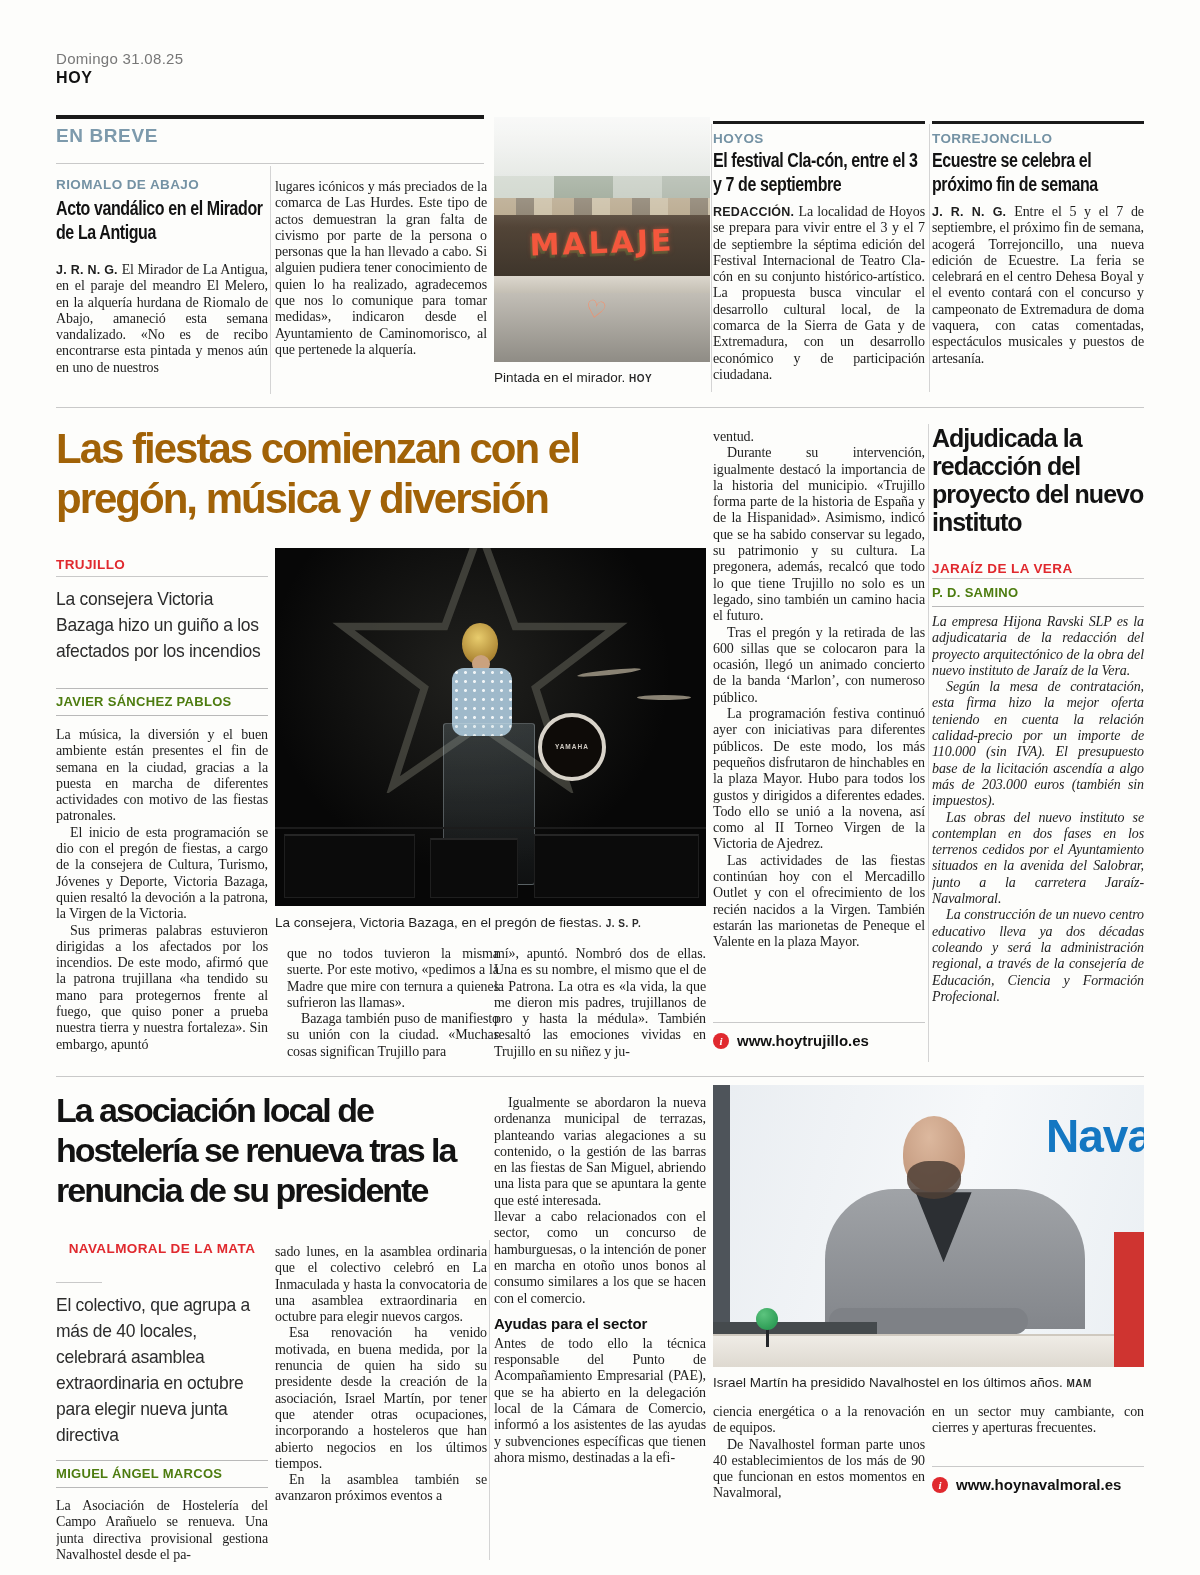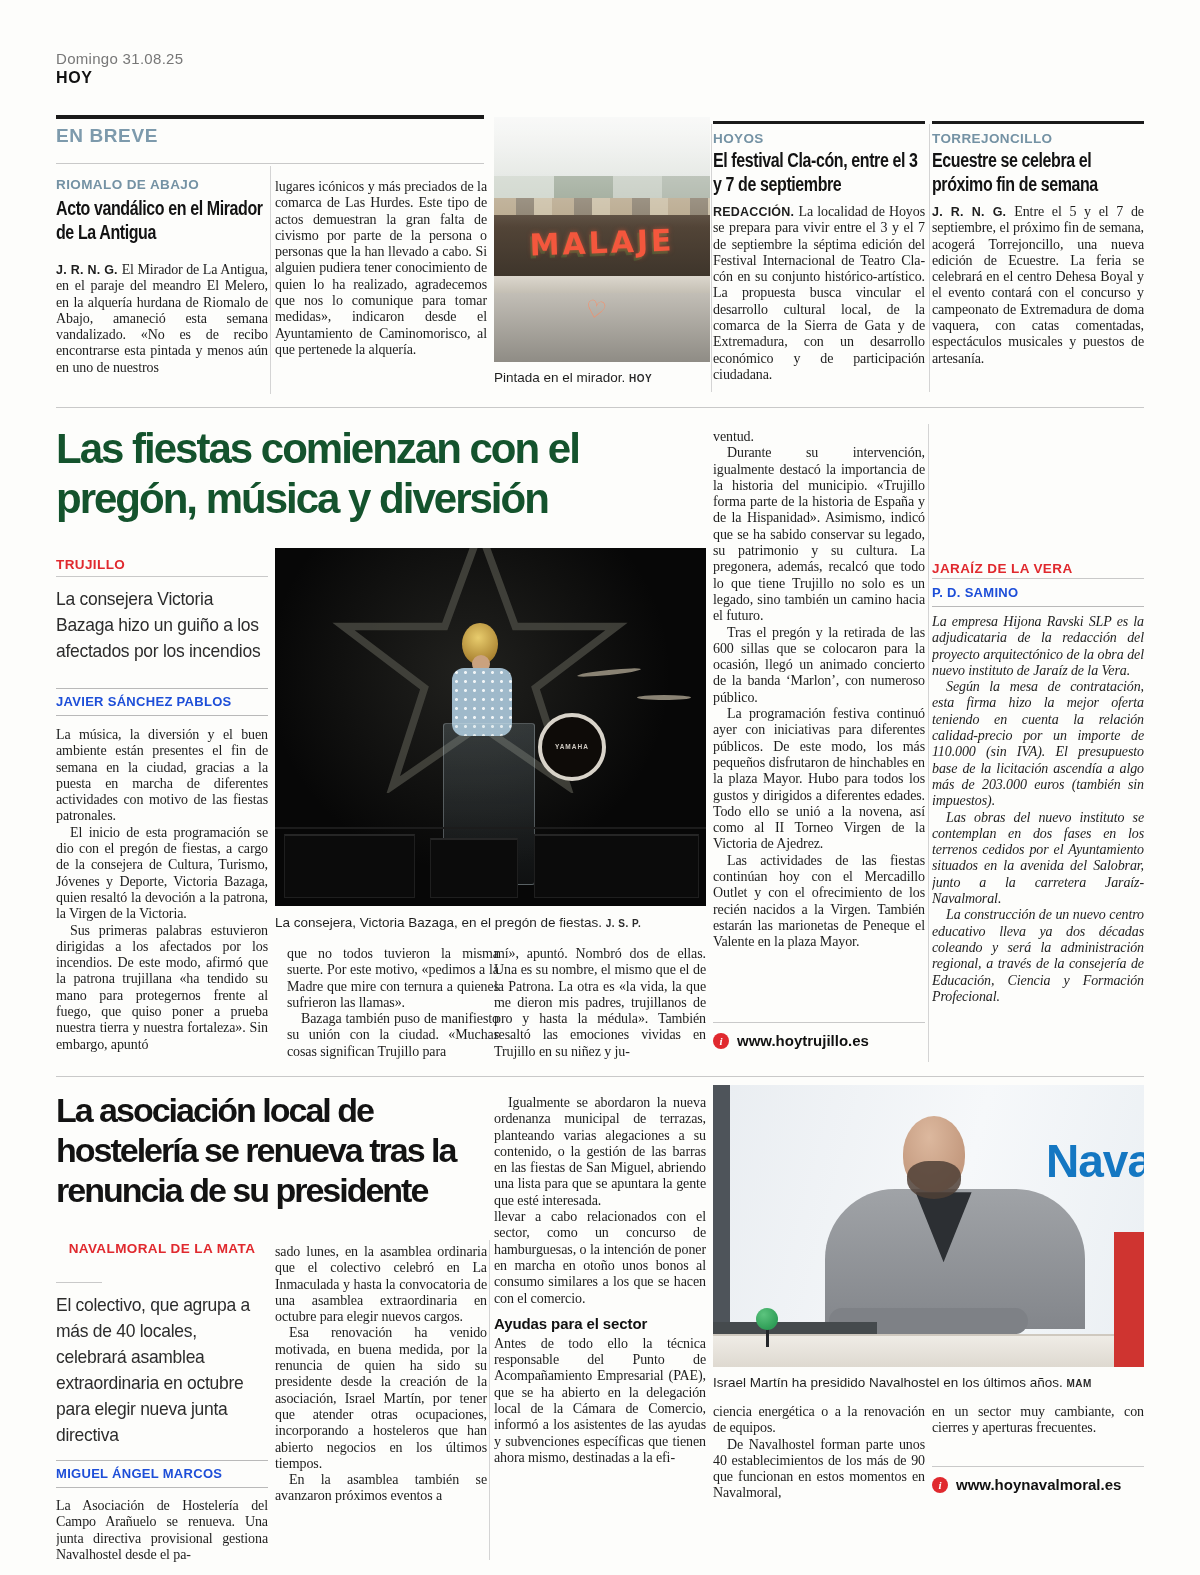--- a/index.html
+++ b/index.html
@@ -11,27 +11,27 @@
   .brand{font:800 16px "Liberation Sans",sans-serif;color:#111;letter-spacing:.6px;}
   .hdr-right{display:flex;align-items:center;gap:11px;}
   .hdr-sep{width:1px;height:26px;background:#b5b5b5;}
   .sec-muni{font:400 23px "Liberation Sans",sans-serif;color:#4a4a4a;letter-spacing:1.6px;}
   .sec-ext{font:800 23px "Liberation Sans",sans-serif;color:#7d9aac;letter-spacing:1px;}
   .pagenum{font:800 19px "Liberation Sans",sans-serif;color:#161616;}
   .enbreve{font:800 19px "Liberation Sans",sans-serif;color:#7d9aac;letter-spacing:.6px;}
   .kicker{font:800 13.5px "Liberation Sans",sans-serif;letter-spacing:.4px;line-height:17px;text-align:center;}
   .k-blue{color:#7492a4;} .k-red{color:#e0292e;}
   .brief-hl{font:800 20px/24px "Liberation Sans",sans-serif;letter-spacing:-.5px;color:#131313;}
-  .hl-xl{font:800 42px/50px "Liberation Sans",sans-serif;letter-spacing:-2px;color:#14532d;}
+  .hl-xl{font:800 42px/50px "Liberation Sans",sans-serif;letter-spacing:-2px;color:#a16207;}
   .hl-lg{font:800 34px/40px "Liberation Sans",sans-serif;letter-spacing:-2px;color:#131313;}
   .hl-md{font:800 25px/28px "Liberation Sans",sans-serif;letter-spacing:-1px;color:#131313;}
   .deck{font:400 19px/26px "Liberation Sans",sans-serif;color:#2c2c2c;letter-spacing:-.3px;}
   .cx80{transform:scaleX(.8);transform-origin:0 0;}
   .cx92{transform:scaleX(.92);transform-origin:0 0;}
-  .byline{font:700 13px "Liberation Sans",sans-serif;color:#1d4ed8;letter-spacing:.3px;
+  .byline{font:700 13px "Liberation Sans",sans-serif;color:#4d7c0f;letter-spacing:.3px;
           border-top:1px solid #b9b9b9;border-bottom:1px solid #b9b9b9;padding:5px 0 6px;}
   .byline.nb-top{border-top:none;padding-top:0;}
   .body-col{font:400 14px/16.3px "Liberation Serif",serif;color:#1d1d1d;text-align:justify;
             letter-spacing:-.1px;overflow:hidden;}
   .body-col p.para{margin:0;}
   .body-col p.indent{text-indent:14px;}
   .body-col p.subhead{font:700 15px/18px "Liberation Sans",sans-serif;text-align:left;text-indent:0;
                       margin:8px 0 3px;color:#111;}
   .body-col b.lead{font:700 12.5px "Liberation Sans",sans-serif;letter-spacing:.2px;}
   .caption{font:400 13.5px/17px "Liberation Sans",sans-serif;color:#1f1f1f;}
@@ -78,21 +78,21 @@
                    font:700 12px "Liberation Sans",sans-serif;color:rgba(255,255,255,.85);letter-spacing:.5px;}
   .p2-bass{position:absolute;left:61%;top:46%;width:60px;height:60px;border-radius:50%;background:#0e0b08;
            border:4px solid #d8d3c9;display:flex;align-items:center;justify-content:center;}
   .p2-bass-label{font:700 6.5px "Liberation Sans",sans-serif;color:#cfcac2;letter-spacing:1px;}
   .p2-cym{position:absolute;background:#8a8374;border-radius:50%;}
   .p2-floor{position:absolute;left:0;top:78%;width:100%;height:2px;background:#1c1c1c;}
   
   .p3{background:linear-gradient(105deg,#e9edf1 0%,#f6f8fa 55%,#eaeff3 100%);}
   .p3-doorband{position:absolute;left:0;top:0;width:4%;height:100%;background:#4e545a;}
   .p3-logo{position:absolute;right:-8px;top:24px;font:800 46px "Liberation Sans",sans-serif;color:#1477c2;
-           letter-spacing:-1px;margin-top:25px;}
+           letter-spacing:-1px;}
   .p3-head{position:absolute;left:44%;top:11%;width:62px;height:76px;border-radius:50% 50% 46% 46%;
            background:radial-gradient(ellipse at 42% 28%,#dcb89e,#c49a7f 72%);}
   .p3-beard{position:absolute;left:45%;top:27%;width:54px;height:38px;border-radius:40% 40% 50% 50%;
             background:#4f3f36;opacity:.85;}
   .p3-bodyy{position:absolute;left:26%;top:37%;width:260px;height:140px;border-radius:70px 70px 0 0;
             background:linear-gradient(#a0a3a7,#83868b);}
   .p3-vneck{position:absolute;left:47%;top:38%;width:56px;height:70px;background:#2c2f33;
             clip-path:polygon(0 0,100% 0,50% 100%);}
   .p3-arms{position:absolute;left:27%;top:79%;width:46%;height:26px;border-radius:14px;background:#7e8186;}
   .p3-table{position:absolute;left:0;bottom:0;width:100%;height:11%;background:linear-gradient(#efece6,#ded9d0);
@@ -213,20 +213,21 @@
     </div>
 
   <div class="abs rule" style="left:713px;top:1022px;width:212px;height:1px;"></div>
   <div class="abs link-row" style="left:713px;top:1032px;width:212px;">
     <div class="info-icon">i</div>
     <div class="link-label">www.hoytrujillo.es</div>
   </div>
 
   <div class="abs vrule" style="left:928px;top:424px;height:638px;"></div>
 
+  <div class="abs hl-md" style="left:932px;top:424px;width:212px;">Adjudicada la redacción del proyecto del nuevo instituto</div>
   <div class="abs kicker k-red" style="left:932px;top:560px;">JARAÍZ DE LA VERA</div>
   <div class="abs rule" style="left:932px;top:578px;width:212px;height:1px;"></div>
   <div class="abs byline nb-top" style="left:932px;top:585px;width:212px;">P. D. SAMINO</div>
   <div class="abs body-col" style="left:932px;top:614px;width:212px;height:448px;font-style:italic;">
       <p class="para">La empresa Hijona Ravski SLP es la adjudicataria de la redacción del proyecto arquitectónico de la obra del nuevo instituto de Jaraíz de la Vera.</p>
       <p class="para indent">Según la mesa de contratación, esta firma hizo la mejor oferta teniendo en cuenta la relación calidad-precio por un importe de 110.000 (sin IVA). El presupuesto base de la licitación ascendía a algo más de 203.000 euros (también sin impuestos).</p>
       <p class="para indent">Las obras del nuevo instituto se contemplan en dos fases en los terrenos cedidos por el Ayuntamiento situados en la avenida del Salobrar, junto a la carretera Jaraíz-Navalmoral.</p>
       <p class="para indent">La construcción de un nuevo centro educativo lleva ya dos décadas coleando y será la administración regional, a través de la consejería de Educación, Ciencia y Formación Profecional.</p>
     </div>
 

